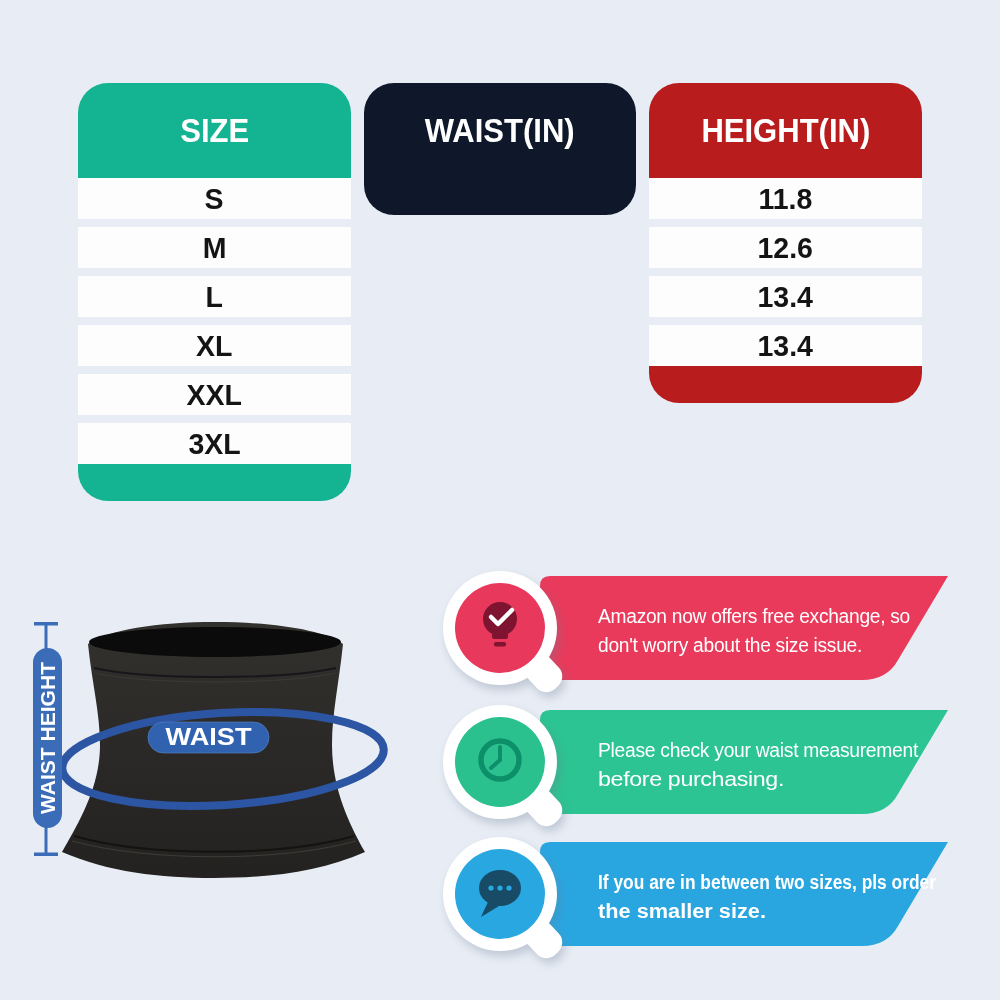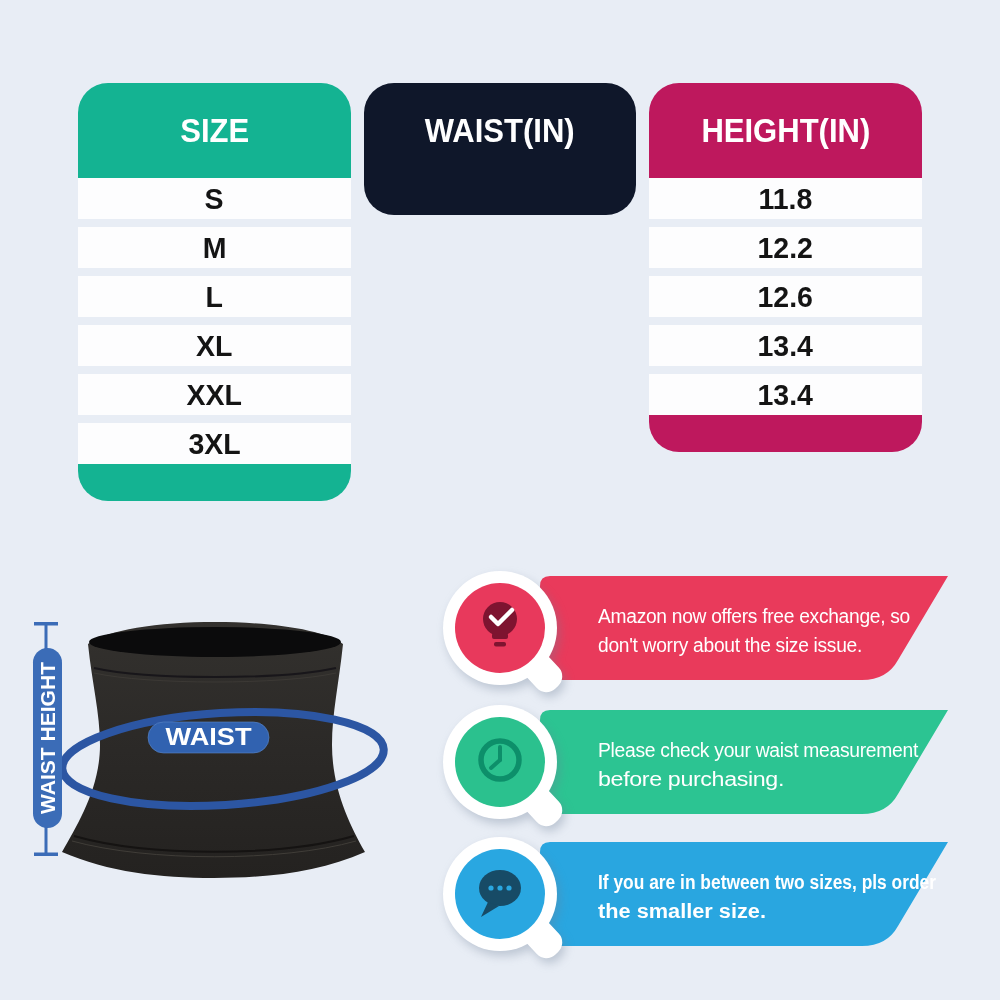--- a/index.html
+++ b/index.html
@@ -23,21 +23,21 @@
   .cells { display:flex; flex-direction:column; gap:8px; }
   .cell {
     height:41px; background:#fdfdfe;
     display:flex; align-items:center; justify-content:center;
     font-size:30px; font-weight:bold; color:#141414;
   }
   .cell span { display:inline-block; transform:scaleX(.95); }
   .col-footer { height:37px; border-radius:0 0 30px 30px; }
   .c-green  { background:#14b392; }
   .c-blue   { background:#0f172a; }
-  .c-orange { background:#be185d; }
+  .c-orange { background:#b91c1c; }
 
   
   .diagram { position:absolute; left:18px; top:598px; width:440px; height:300px; }
 
   
   .callout { position:absolute; left:436px; width:520px; height:160px; }
   .callout .banner { position:absolute; left:104px; top:23px; }
   .callout .badge  { position:absolute; left:0; top:0;
                      filter:drop-shadow(3px 5px 5px rgba(110,125,150,.35)); }
   .banner-text { font-family:"Liberation Sans", sans-serif; font-size:19.5px; fill:#ffffff; letter-spacing:-0.3px; }
@@ -85,23 +85,20 @@
 
   <div class="col">
     <div class="col-header c-orange">
       <span>HEIGHT(IN)</span>
     </div>
     <div class="cells">
       <div class="cell">
           <span>11.8</span>
         </div>
       <div class="cell">
-          <span>12.2</span>
-        </div>
-      <div class="cell">
           <span>12.6</span>
         </div>
       <div class="cell">
           <span>13.4</span>
         </div>
       <div class="cell">
           <span>13.4</span>
         </div>
     </div>
     <div class="col-footer c-orange"></div>

